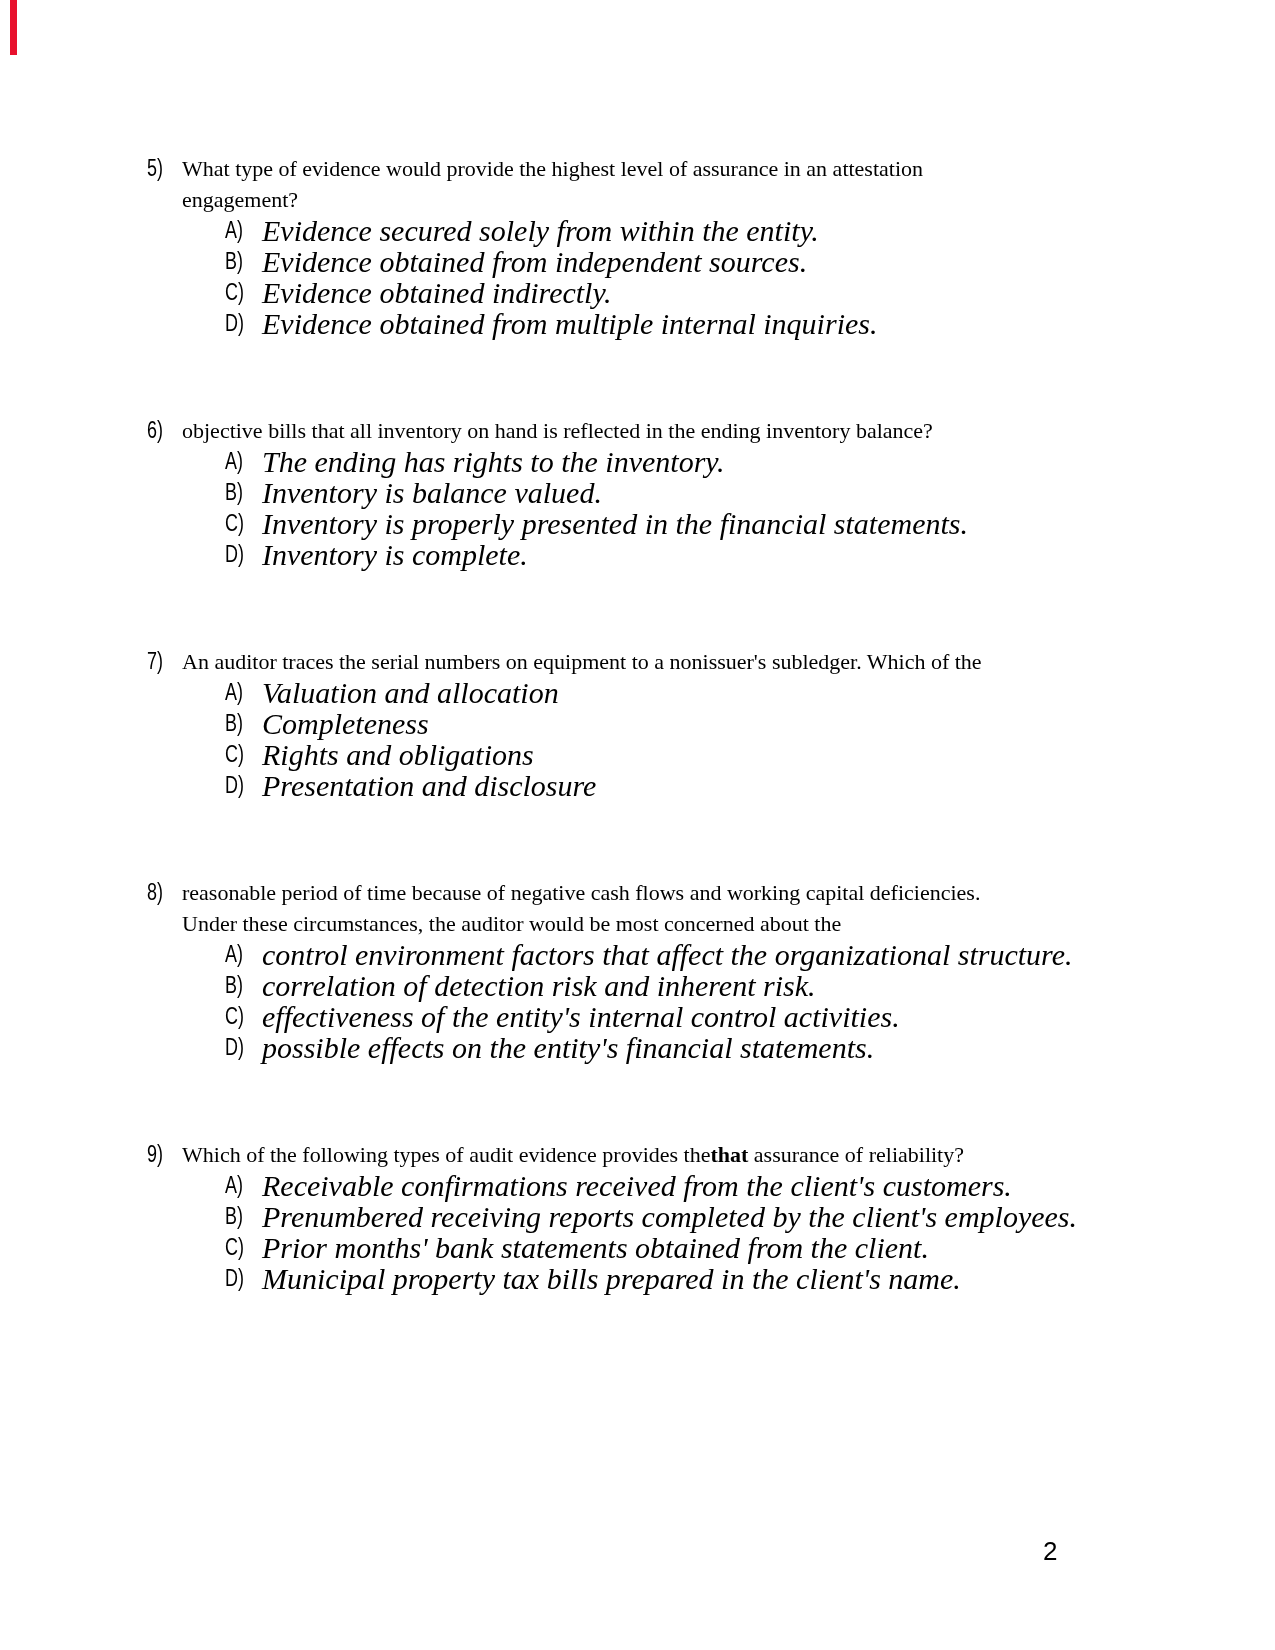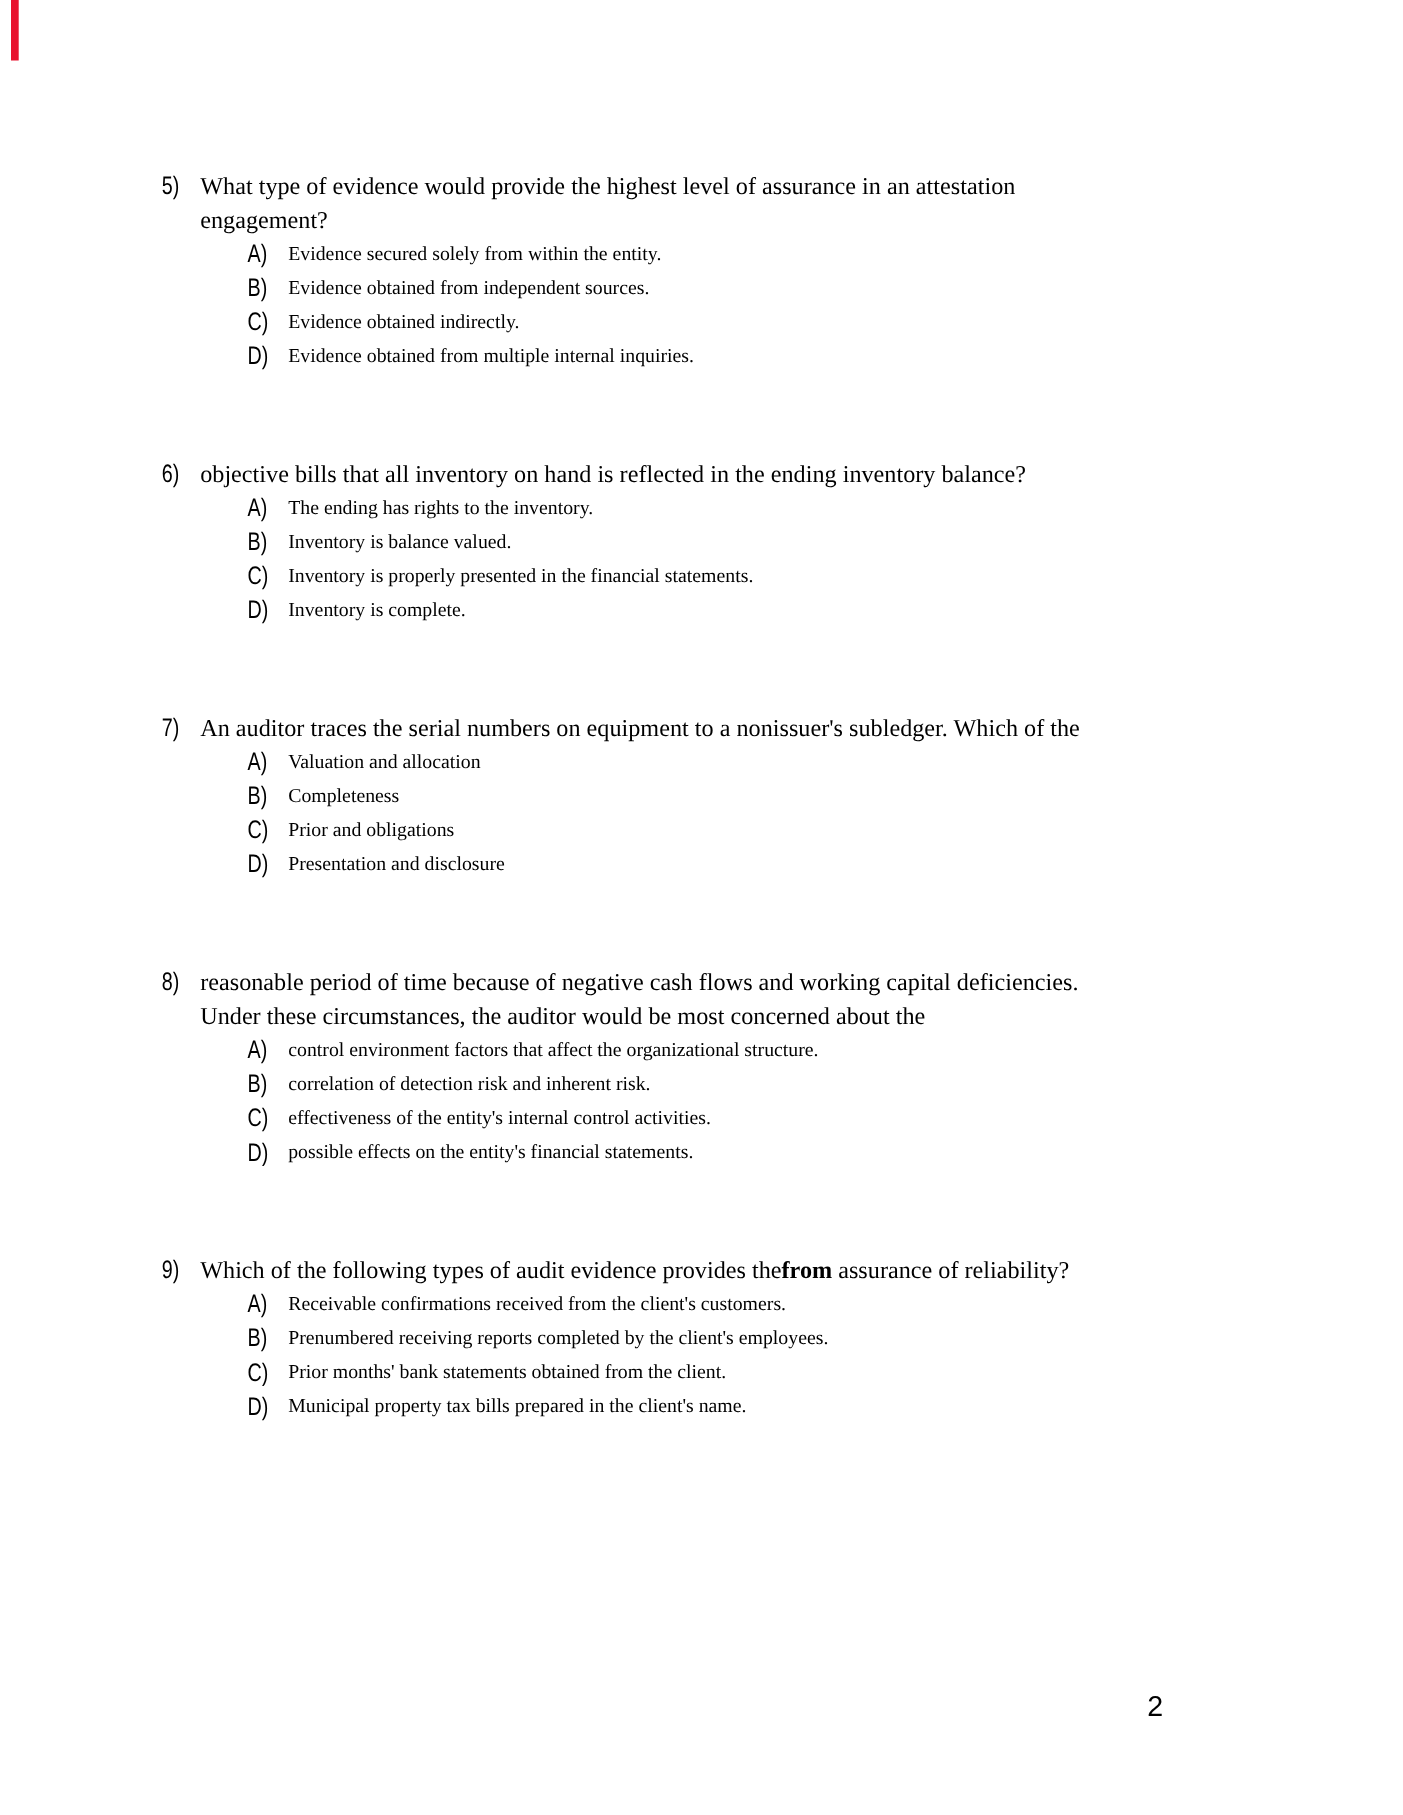--- a/index.html
+++ b/index.html
@@ -62,23 +62,24 @@
     list-style: none;
     margin: 0;
     padding: 0 0 0 78px;
   }
   .option {
     display: grid;
     grid-template-columns: 37px 1fr;
     align-items: start;
   }
   .opt-text {
-    font-size: 18px;
+    font-size: 30px;
     line-height: 31px;
     white-space: nowrap;
+    font-style: italic;
   }
   .page-number {
     position: absolute;
     left: 1043px;
     top: 1538px;
     font-family: "Liberation Sans", sans-serif;
     font-size: 26px;
     line-height: 26px;
   }
 </style>
@@ -155,21 +156,21 @@
       <li class="option">
         <div class="num"><span>A)</span></div>
         <div class="opt-text">Valuation and allocation</div>
       </li>
       <li class="option">
         <div class="num"><span>B)</span></div>
         <div class="opt-text">Completeness</div>
       </li>
       <li class="option">
         <div class="num"><span>C)</span></div>
-        <div class="opt-text">Prior and obligations</div>
+        <div class="opt-text">Rights and obligations</div>
       </li>
       <li class="option">
         <div class="num"><span>D)</span></div>
         <div class="opt-text">Presentation and disclosure</div>
       </li>
     </ul>
   </div>
 
   <div class="question">
     <div class="q-head">
@@ -196,21 +197,21 @@
         <div class="num"><span>D)</span></div>
         <div class="opt-text">possible effects on the entity's financial statements.</div>
       </li>
     </ul>
   </div>
 
   <div class="question">
     <div class="q-head">
       <div class="num"><span>9)</span></div>
       <div class="q-text">
-        <span class="q-line"><span>Which of the following types of audit evidence provides the</span><span class="bold">from</span><span> assurance of reliability?</span></span>
+        <span class="q-line"><span>Which of the following types of audit evidence provides the</span><span class="bold">that</span><span> assurance of reliability?</span></span>
       </div>
     </div>
     <ul class="options">
       <li class="option">
         <div class="num"><span>A)</span></div>
         <div class="opt-text">Receivable confirmations received from the client's customers.</div>
       </li>
       <li class="option">
         <div class="num"><span>B)</span></div>
         <div class="opt-text">Prenumbered receiving reports completed by the client's employees.</div>

